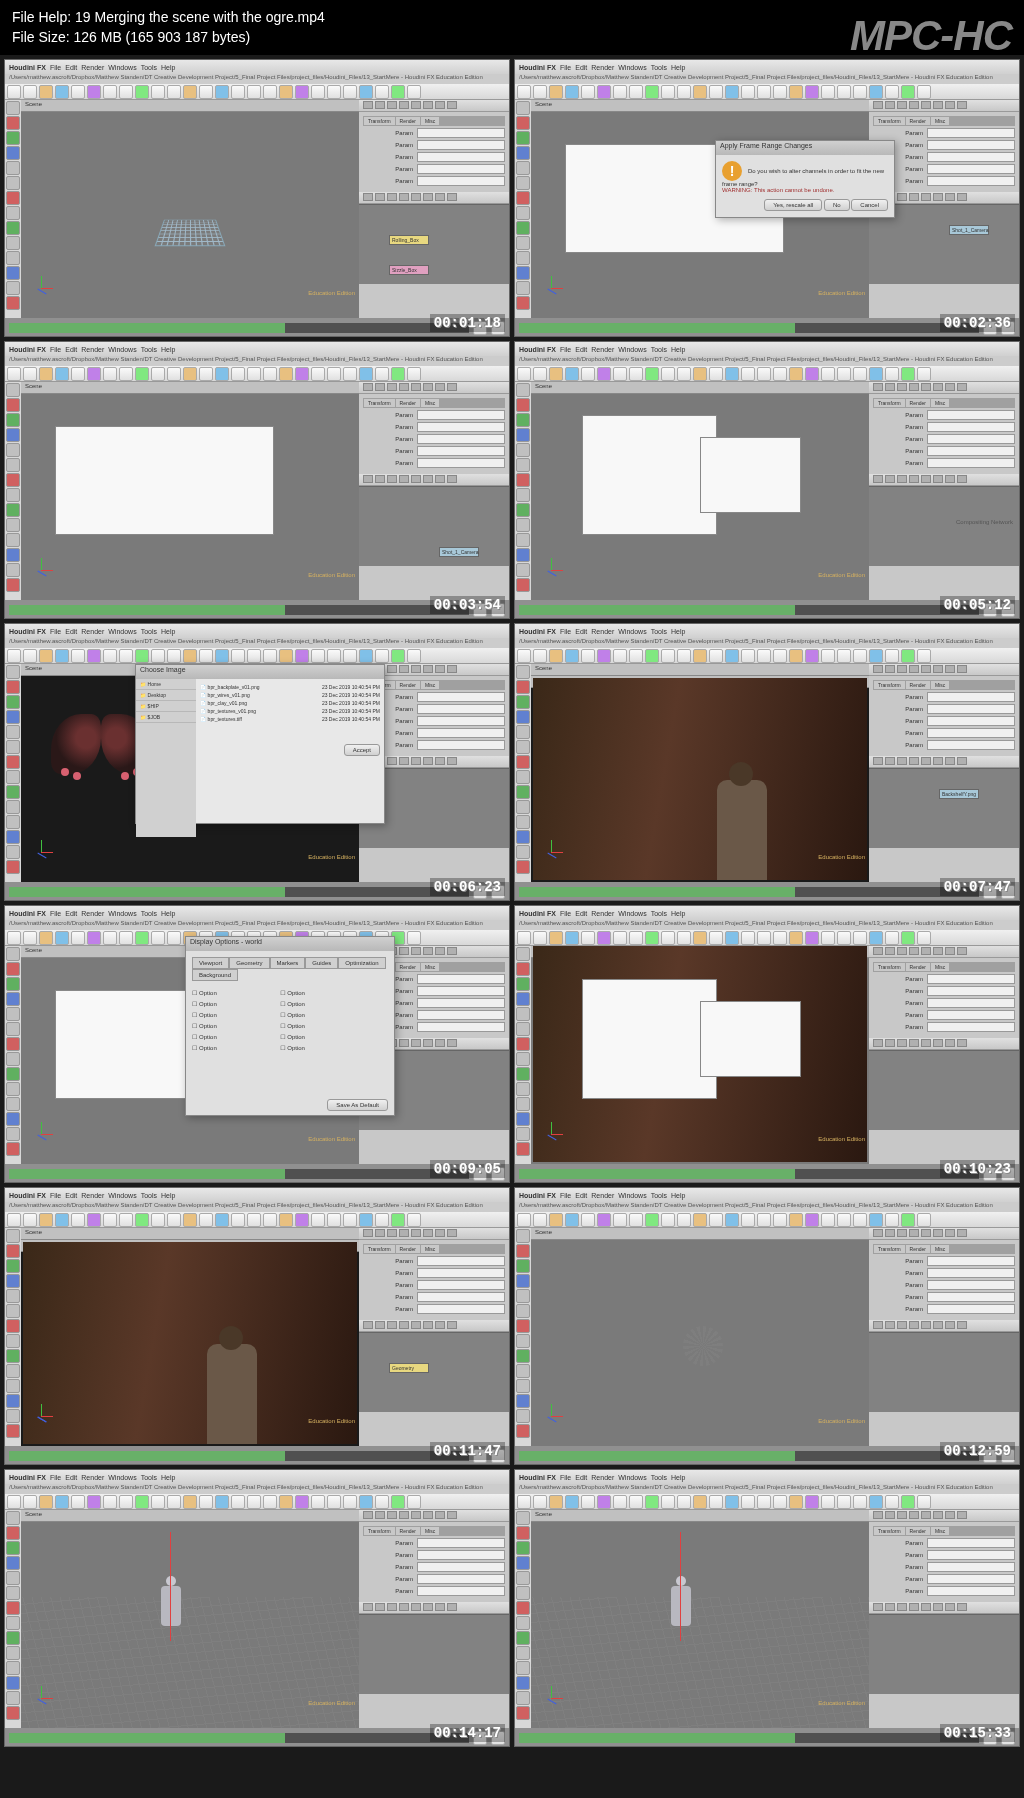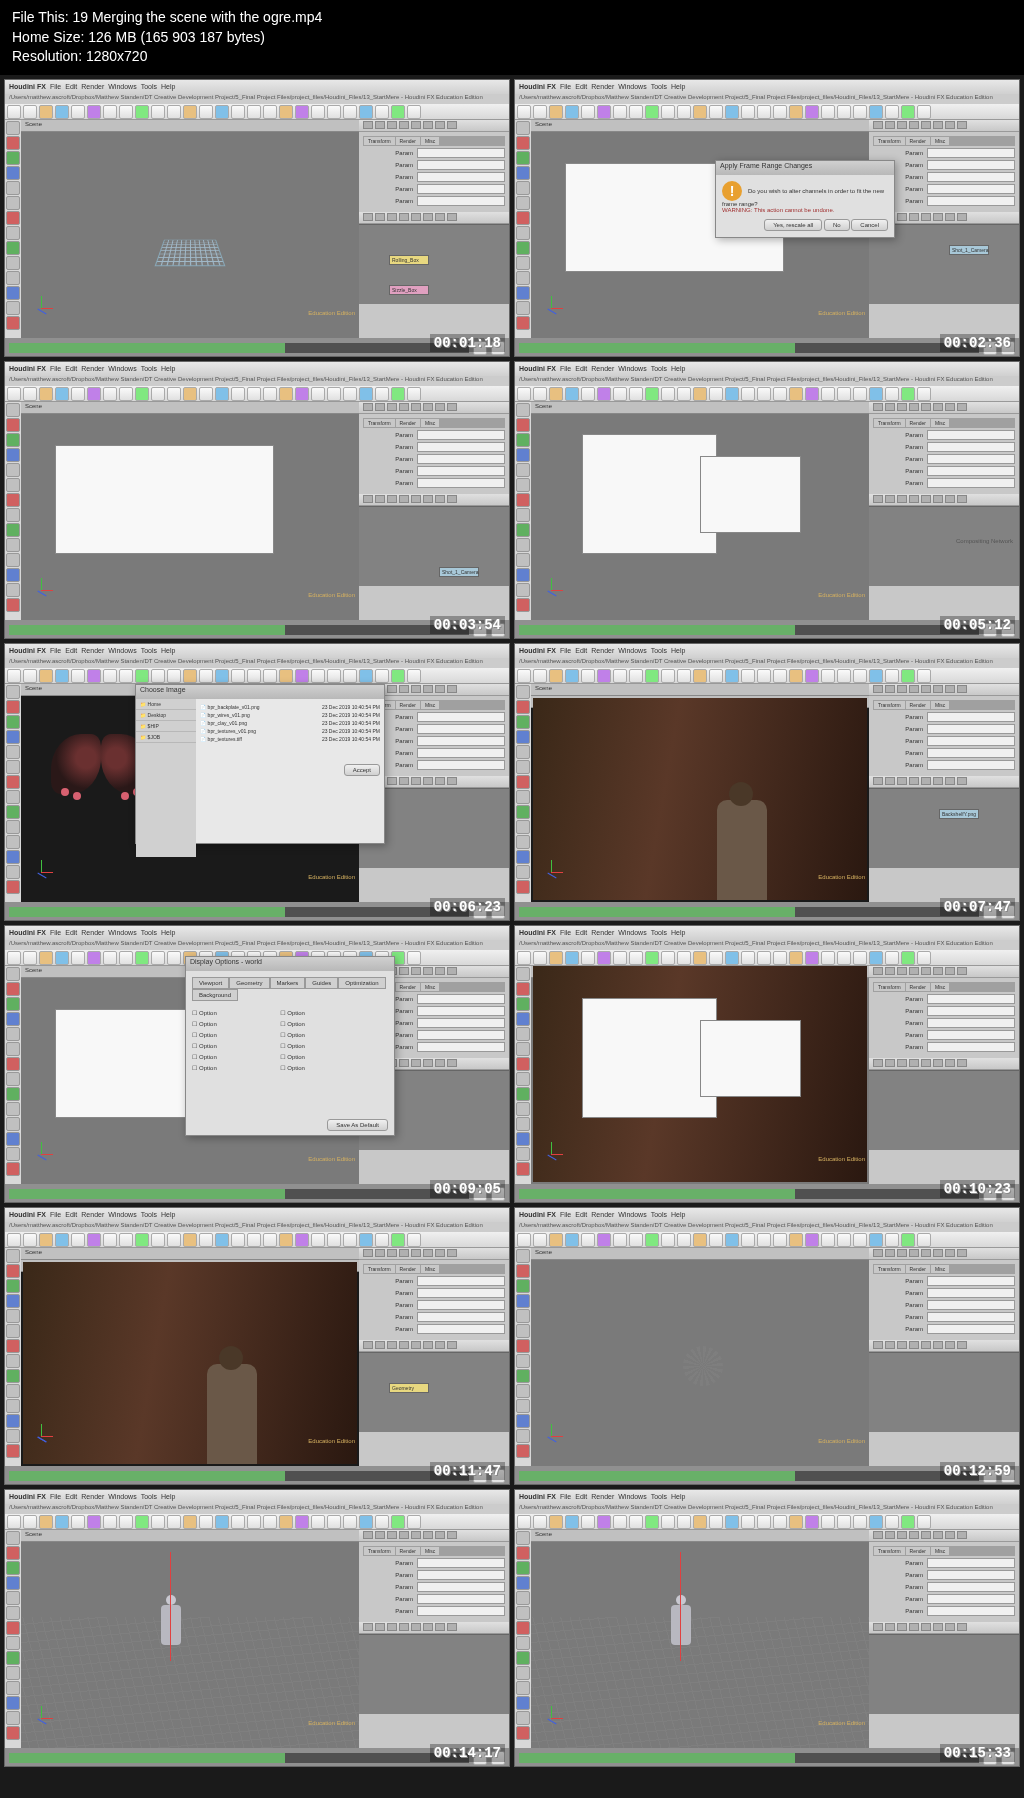--- a/index.html
+++ b/index.html
@@ -73,24 +73,24 @@
 .edu-text { position: absolute; right: 4px; bottom: 22px; font-size: 6px; color: #d4b060; }
 .props-tabs { display: flex; gap: 1px; background: #a0a0a0; padding: 1px; }
 .props-tabs div { background: #c8c8c8; padding: 1px 4px; font-size: 5px; color: #333; }
 .network-mini { height: 80px; background: #828282; position: relative; border-top: 1px solid #666; }
 </style>
 </head>
 <body>
 
 <div class="header">
   <div class="file-info">
-    <div><span>File This:</span> <span>19 Merging the scene with the ogre.mp4</span></div>
-    <div><span>Home Size:</span> <span>126 MB (165 903 187 bytes)</span></div>
-    <div><span>Resolution:</span> <span>1280x720</span></div>
+    <div><span>File Help:</span> <span>19 Merging the scene with the ogre.mp4</span></div>
+    <div><span>File Size:</span> <span>126 MB (165 903 187 bytes)</span></div>
   </div>
+  <div class="mpc-logo">MPC-HC</div>
 </div>
 
 <div class="grid" id="thumb-grid">
     <div class="thumb">
       <div class="menubar">
         <span style="font-weight:bold">Houdini FX</span>
         <span>File</span>
         <span>Edit</span>
         <span>Render</span>
         <span>Windows</span>

